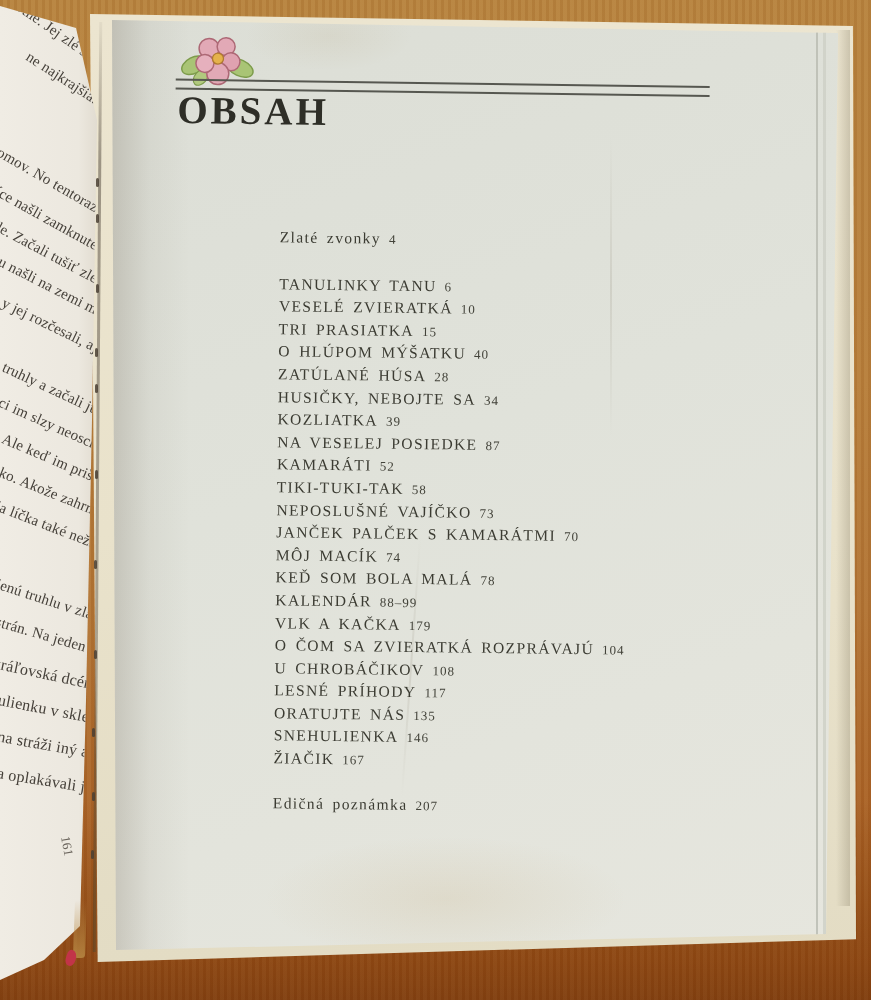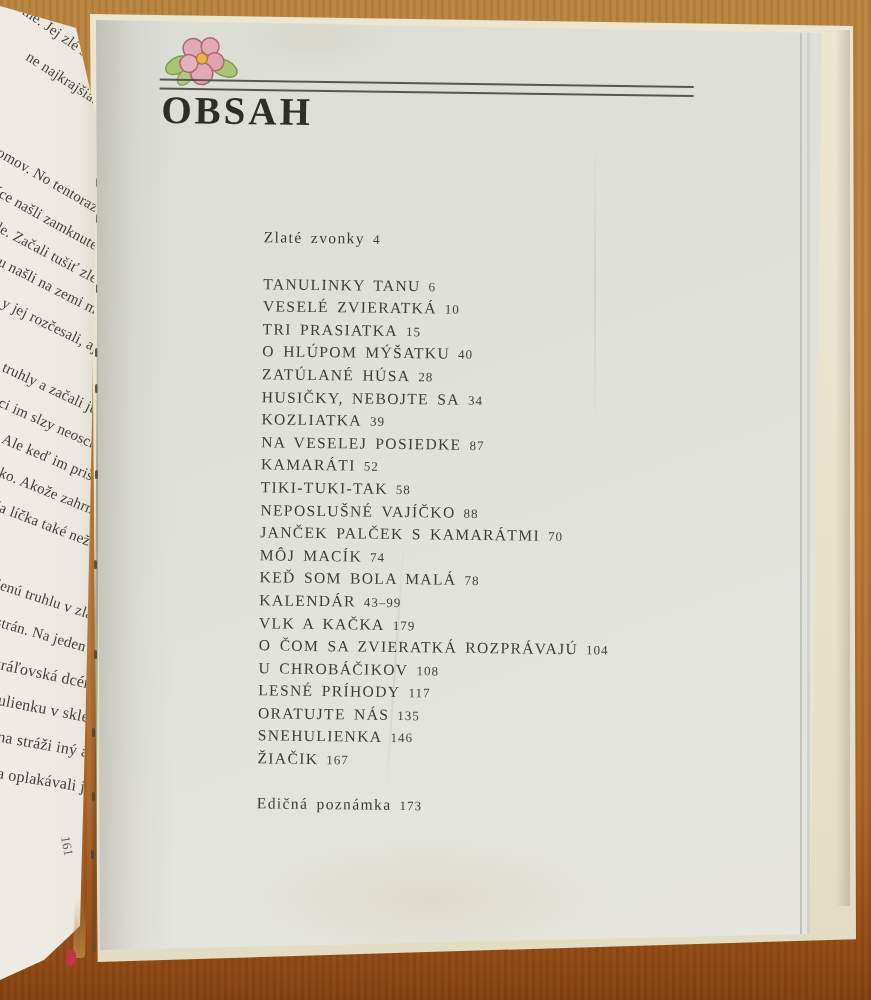--- a/index.html
+++ b/index.html
@@ -34,21 +34,21 @@
   .spine-line{position:absolute; left:96px; top:22px; width:3px; height:930px;
     background:linear-gradient(180deg, rgba(60,50,40,0.05), rgba(60,50,40,0.45) 15%, rgba(60,50,40,0.35) 70%, rgba(90,70,40,0.55) 97%);
     transform:rotate(0.4deg);}
   .stitch{position:absolute; width:3px; height:9px; background:#4a4034; border-radius:2px; opacity:0.85;}
   .spine-bottom-red{position:absolute; left:66px; top:950px; width:10px; height:16px;
     background:#c23448; border-radius:40% 60% 50% 50%; transform:rotate(18deg);}
   .spine-bottom-tan{position:absolute; left:74px; top:900px; width:12px; height:58px;
     background:linear-gradient(180deg, rgba(190,150,90,0.0), rgba(186,140,70,0.8)); transform:rotate(2deg); border-radius:4px;}
 
   
-  .right-page{position:absolute; left:94px; top:17px; width:730px; height:938px;
+  .right-page{position:absolute; left:110px; top:17px; width:730px; height:938px;
     background:
       radial-gradient(260px 90px at 46% 94%, rgba(170,125,45,0.10), rgba(170,125,45,0) 70%),
       radial-gradient(120px 50px at 30% 2%, rgba(150,120,60,0.08), rgba(150,120,60,0) 70%),
       linear-gradient(90deg, rgba(80,65,45,0.20) 0, rgba(80,65,45,0.05) 40px, rgba(80,65,45,0) 80px),
       linear-gradient(160deg, #dcded6 0%, #e0e2da 45%, #e6e6de 100%);
     clip-path:polygon(2px 3px, 728px 16px, 716px 917px, 6px 933px);}
   .page-edge-line{position:absolute; top:10px; height:920px; width:2px; background:#b8bab0; opacity:0.8;}
   .page-edge-line.l1{left:706px;}
   .page-edge-line.l2{left:713px; background:#cdcfc5; width:3px;}
 
@@ -154,32 +154,32 @@
             <div class="toc-line"><span>TANULINKY TANU</span><span class="pagenum">6</span></div>
             <div class="toc-line"><span>VESELÉ ZVIERATKÁ</span><span class="pagenum">10</span></div>
             <div class="toc-line"><span>TRI PRASIATKA</span><span class="pagenum">15</span></div>
             <div class="toc-line"><span>O HLÚPOM MÝŠATKU</span><span class="pagenum">40</span></div>
             <div class="toc-line"><span>ZATÚLANÉ HÚSA</span><span class="pagenum">28</span></div>
             <div class="toc-line"><span>HUSIČKY, NEBOJTE SA</span><span class="pagenum">34</span></div>
             <div class="toc-line"><span>KOZLIATKA</span><span class="pagenum">39</span></div>
             <div class="toc-line"><span>NA VESELEJ POSIEDKE</span><span class="pagenum">87</span></div>
             <div class="toc-line"><span>KAMARÁTI</span><span class="pagenum">52</span></div>
             <div class="toc-line"><span>TIKI-TUKI-TAK</span><span class="pagenum">58</span></div>
-            <div class="toc-line"><span>NEPOSLUŠNÉ VAJÍČKO</span><span class="pagenum">88</span></div>
+            <div class="toc-line"><span>NEPOSLUŠNÉ VAJÍČKO</span><span class="pagenum">73</span></div>
             <div class="toc-line"><span>JANČEK PALČEK S KAMARÁTMI</span><span class="pagenum">70</span></div>
             <div class="toc-line"><span>MÔJ MACÍK</span><span class="pagenum">74</span></div>
             <div class="toc-line"><span>KEĎ SOM BOLA MALÁ</span><span class="pagenum">78</span></div>
-            <div class="toc-line"><span>KALENDÁR</span><span class="pagenum">43–99</span></div>
+            <div class="toc-line"><span>KALENDÁR</span><span class="pagenum">88–99</span></div>
             <div class="toc-line"><span>VLK A KAČKA</span><span class="pagenum">179</span></div>
             <div class="toc-line"><span>O ČOM SA ZVIERATKÁ ROZPRÁVAJÚ</span><span class="pagenum">104</span></div>
             <div class="toc-line"><span>U CHROBÁČIKOV</span><span class="pagenum">108</span></div>
             <div class="toc-line"><span>LESNÉ PRÍHODY</span><span class="pagenum">117</span></div>
             <div class="toc-line"><span>ORATUJTE NÁS</span><span class="pagenum">135</span></div>
             <div class="toc-line"><span>SNEHULIENKA</span><span class="pagenum">146</span></div>
             <div class="toc-line"><span>ŽIAČIK</span><span class="pagenum">167</span></div>
           </div>
         <div class="toc-line toc-outro">
-          <span>Edičná poznámka</span><span class="pagenum">173</span>
+          <span>Edičná poznámka</span><span class="pagenum">207</span>
         </div>
       </div>
     </div>
   </div>
 </div>
 
 </body></html>

